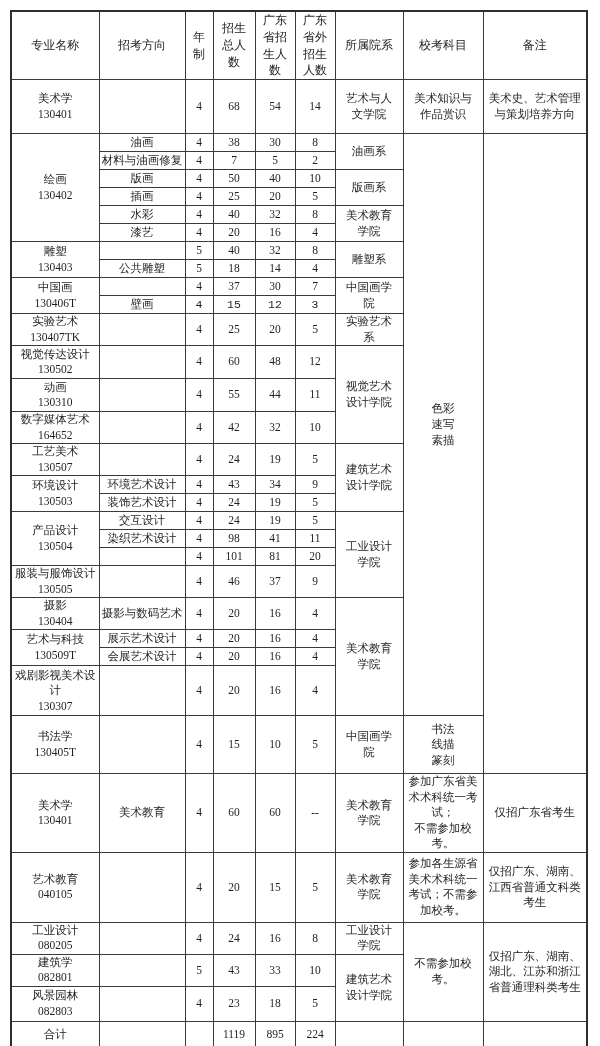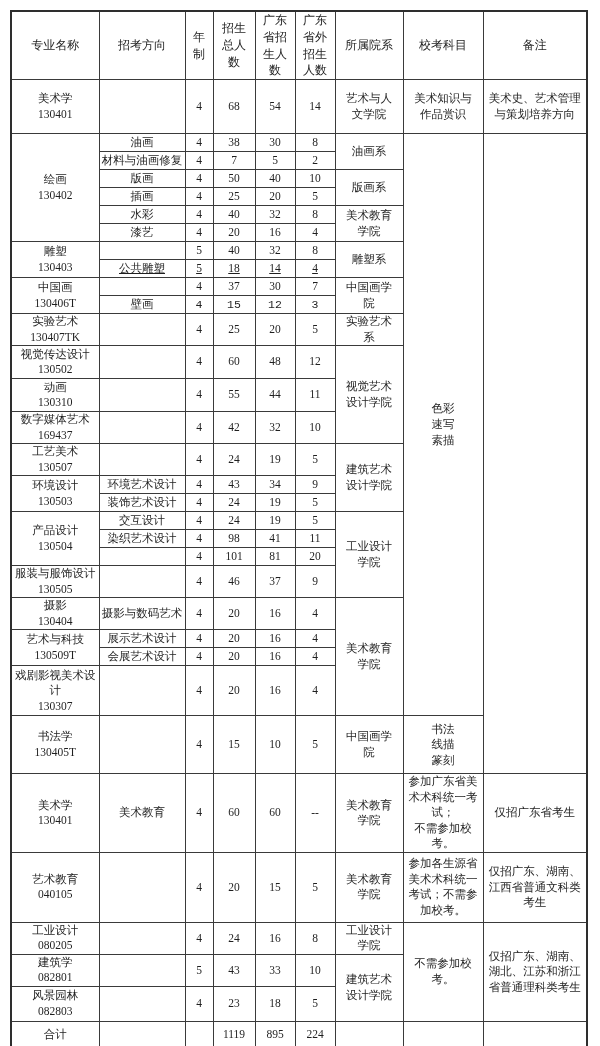--- a/index.html
+++ b/index.html
@@ -156,21 +156,21 @@
           <tr style="height: 18px; margin-top: 28px;">
             <td rowspan="2">雕塑
 130403</td>
             <td></td>
             <td>5</td>
             <td>40</td>
             <td>32</td>
             <td>8</td>
             <td rowspan="2">雕塑系</td>
           </tr>
-          <tr style="height: 18px; text-decoration: underline;">
+          <tr style="height: 18px;">
             <td>公共雕塑</td>
             <td>5</td>
             <td>18</td>
             <td>14</td>
             <td>4</td>
           </tr>
           <tr style="height: 18px; margin-left: 38px;">
             <td rowspan="2">中国画
 130406T</td>
             <td></td>
@@ -214,21 +214,21 @@
             <td>动画
 130310</td>
             <td></td>
             <td>4</td>
             <td>55</td>
             <td>44</td>
             <td>11</td>
           </tr>
           <tr style="height: 32px;">
             <td>数字媒体艺术
-169437</td>
+164652</td>
             <td></td>
             <td>4</td>
             <td>42</td>
             <td>32</td>
             <td>10</td>
           </tr>
           <tr style="height: 32px;">
             <td>工艺美术
 130507</td>
             <td></td>

